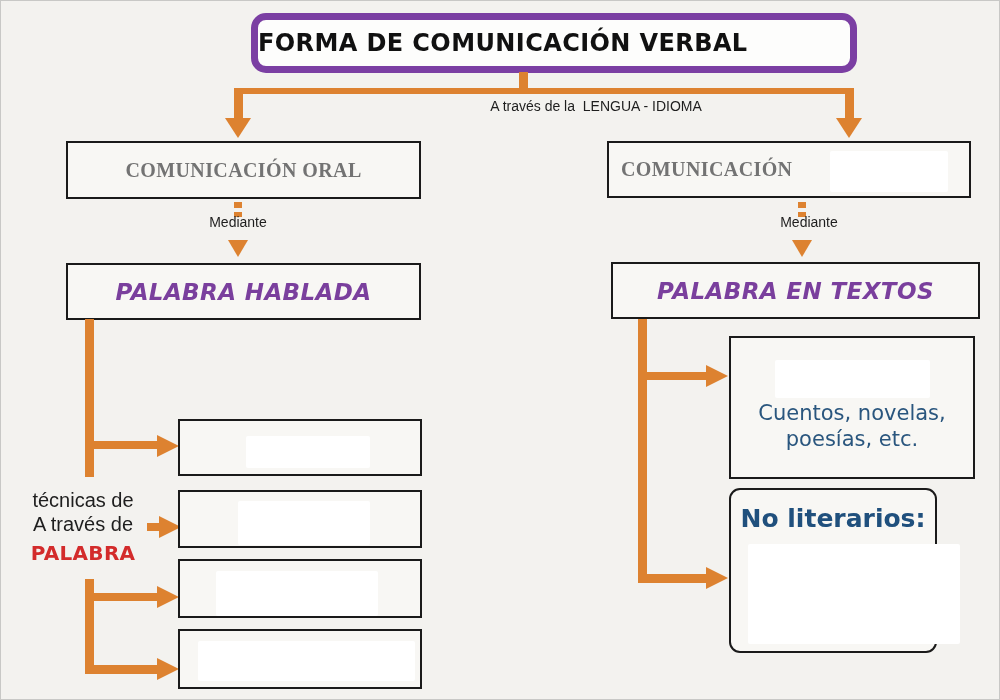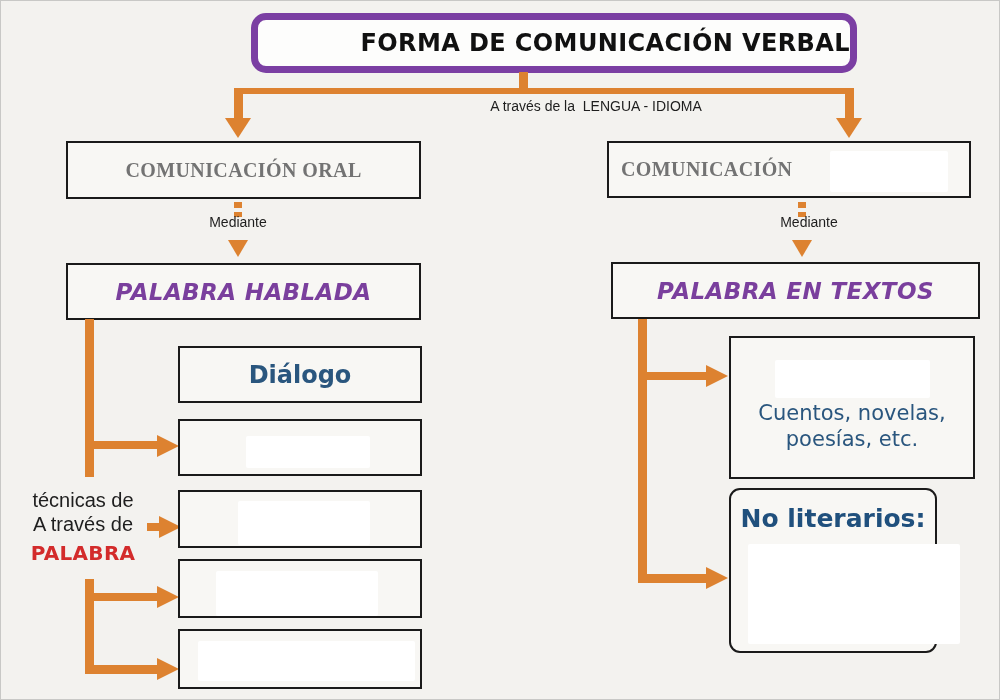--- a/index.html
+++ b/index.html
@@ -16,21 +16,21 @@
   .tri-down-sm{position:absolute;width:0;height:0;
     border-left:10px solid transparent;border-right:10px solid transparent;
     border-top:17px solid #dd8230;}
   .tri-right{position:absolute;width:0;height:0;
     border-top:11px solid transparent;border-bottom:11px solid transparent;
     border-left:22px solid #dd8230;}
   
   .box{position:absolute;background:#f8f7f4;border:2px solid #1a1a1a;
     box-sizing:border-box;display:flex;align-items:center;justify-content:center;}
   .title-box{position:absolute;background:#fdfdfc;border:7px solid #7b3fa3;
-    border-radius:15px;box-sizing:border-box;display:flex;align-items:center;justify-content:flex-end;}
+    border-radius:15px;box-sizing:border-box;display:flex;align-items:center;justify-content:flex-start;}
   .title-text{font-family:"DejaVu Sans",sans-serif;font-weight:800;font-size:24px;
     color:#111;letter-spacing:.4px;white-space:pre;}
   .red-head{font-family:Liberation Serif, serif;font-weight:700;font-size:20px;
     color:#737373;letter-spacing:.4px;white-space:pre;}
   .purple-head{font-family:"DejaVu Sans",sans-serif;font-weight:700;font-size:23px;
     color:#7a3f9d;letter-spacing:.4px;white-space:pre;font-style:italic;}
   .teal-head{font-family:"DejaVu Sans",sans-serif;font-weight:700;font-size:24px;color:#2a567e;}
   .teal-body{font-family:"DejaVu Sans",sans-serif;font-weight:400;font-size:21px;
     color:#2a567e;text-align:center;line-height:26px;}
   .blue-head{font-family:"DejaVu Sans",sans-serif;font-weight:700;font-size:25px;color:#20507d;}
@@ -98,23 +98,20 @@
   <div class="tri-right" style="left:156px;top:585px;"></div>
   <div class="c" style="left:84px;top:664px;width:74px;height:9px;"></div>
   <div class="tri-right" style="left:156px;top:657px;"></div>
 
   <div class="oratoria-block" style="left:8px;top:487px;width:148px;">
     <div>técnicas de</div>
     <div>A través de</div>
     <div class="oratoria-red">PALABRA</div>
   </div>
 
-  <div class="box" style="left:177px;top:345px;width:244px;height:57px;">
-    <span class="teal-head">Diálogo</span>
-  </div>
 
   <div class="box" style="left:177px;top:418px;width:244px;height:57px;">
     <span class="patch" style="left:66px;top:15px;width:124px;height:32px;"></span>
   </div>
 
   <div class="box" style="left:177px;top:489px;width:244px;height:58px;">
     <span class="patch" style="left:58px;top:9px;width:132px;height:44px;"></span>
   </div>
 
   <div class="box" style="left:177px;top:558px;width:244px;height:59px;">

